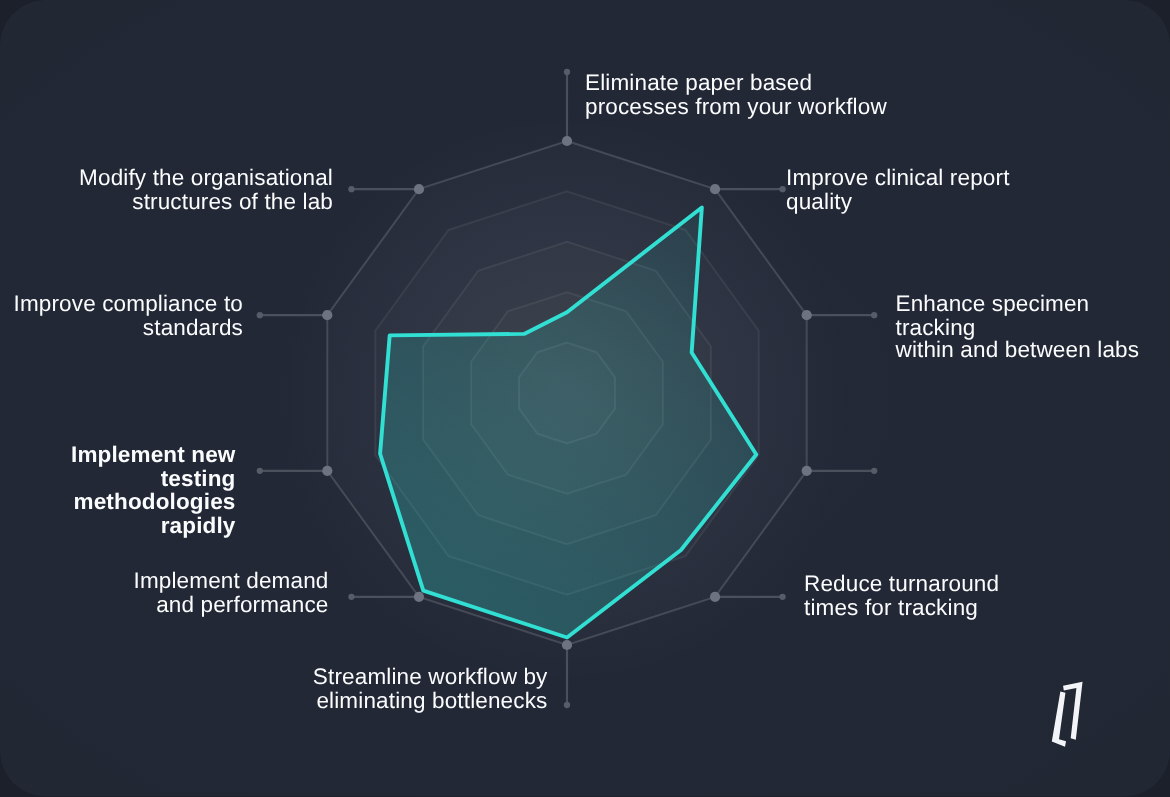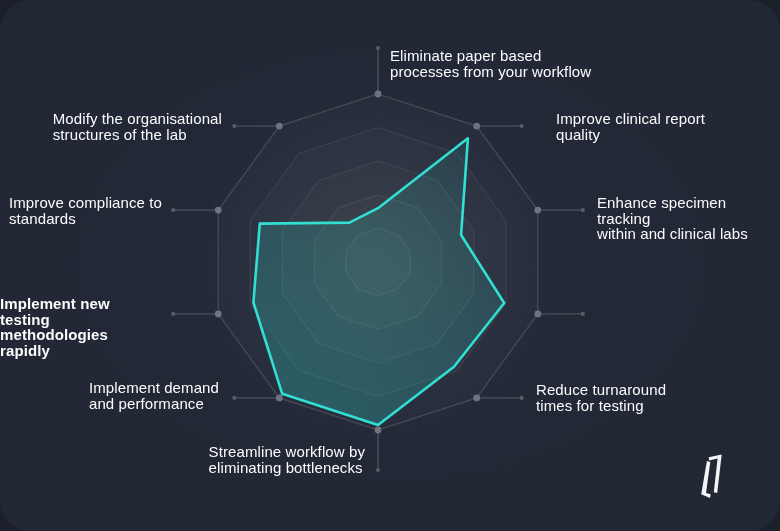--- a/index.html
+++ b/index.html
@@ -14,23 +14,23 @@
   .stage svg.chart{position:absolute;left:0;top:0;}
   .lbl{
     position:absolute;
     font-size:15px;
     line-height:15.5px;
     font-weight:400;
     color:#fbfcfd;
     white-space:pre-line;
     letter-spacing:.1px;
   }
-  .lbl.r{}
+  .lbl.r{text-align:right;}
   .p0{left:390px;top:48px;}
-  .p1{left:556px;top:111px;}
+  .p1{left:524px;top:111px;}
   .p2{left:597px;top:195px;}
   .p3{left:597px;top:296px;}
   .p4{left:536px;top:382px;}
   .p5{right:415px;top:444px;margin-left:36px;}
   .p6{right:561px;top:380px;}
   .p7{right:623px;top:296px;font-weight:bold;}
   .p8{right:618px;top:195px;}
   .p9{right:558px;top:111px;}
   .logo{position:absolute;left:700px;top:454px;}
 </style>
@@ -88,23 +88,23 @@
       <circle cx="234.3" cy="126.1" r="2.1" fill="#565c68"></circle>
       <circle cx="279.3" cy="126.1" r="3.4" fill="#6d7380"></circle>
       <polygon points="378,208.2 467.9,138.3 461.1,235 504.2,303 454,366.7 378,425 282.2,393.8 253.4,302.5 259.8,223.6 349.4,222.6" fill="url(#dataFill)" stroke="#31dfd3" stroke-width="2.6" stroke-linejoin="round"></polygon>
     </svg>
 
   <div class="lbl p0">Eliminate paper based
 processes from your workflow</div>
   <div class="lbl p1">Improve clinical report
 quality</div>
   <div class="lbl p2">Enhance specimen tracking
-within and clinical labs</div>
+within and between labs</div>
   <div class="lbl p4">Reduce turnaround
-times for testing</div>
+times for tracking</div>
   <div class="lbl r p5">Streamline workflow by
 eliminating bottlenecks</div>
   <div class="lbl r p6">Implement demand
 and performance</div>
   <div class="lbl r p7">Implement new testing
 methodologies rapidly</div>
   <div class="lbl r p8">Improve compliance to
 standards</div>
   <div class="lbl r p9">Modify the organisational
 structures of the lab</div>

